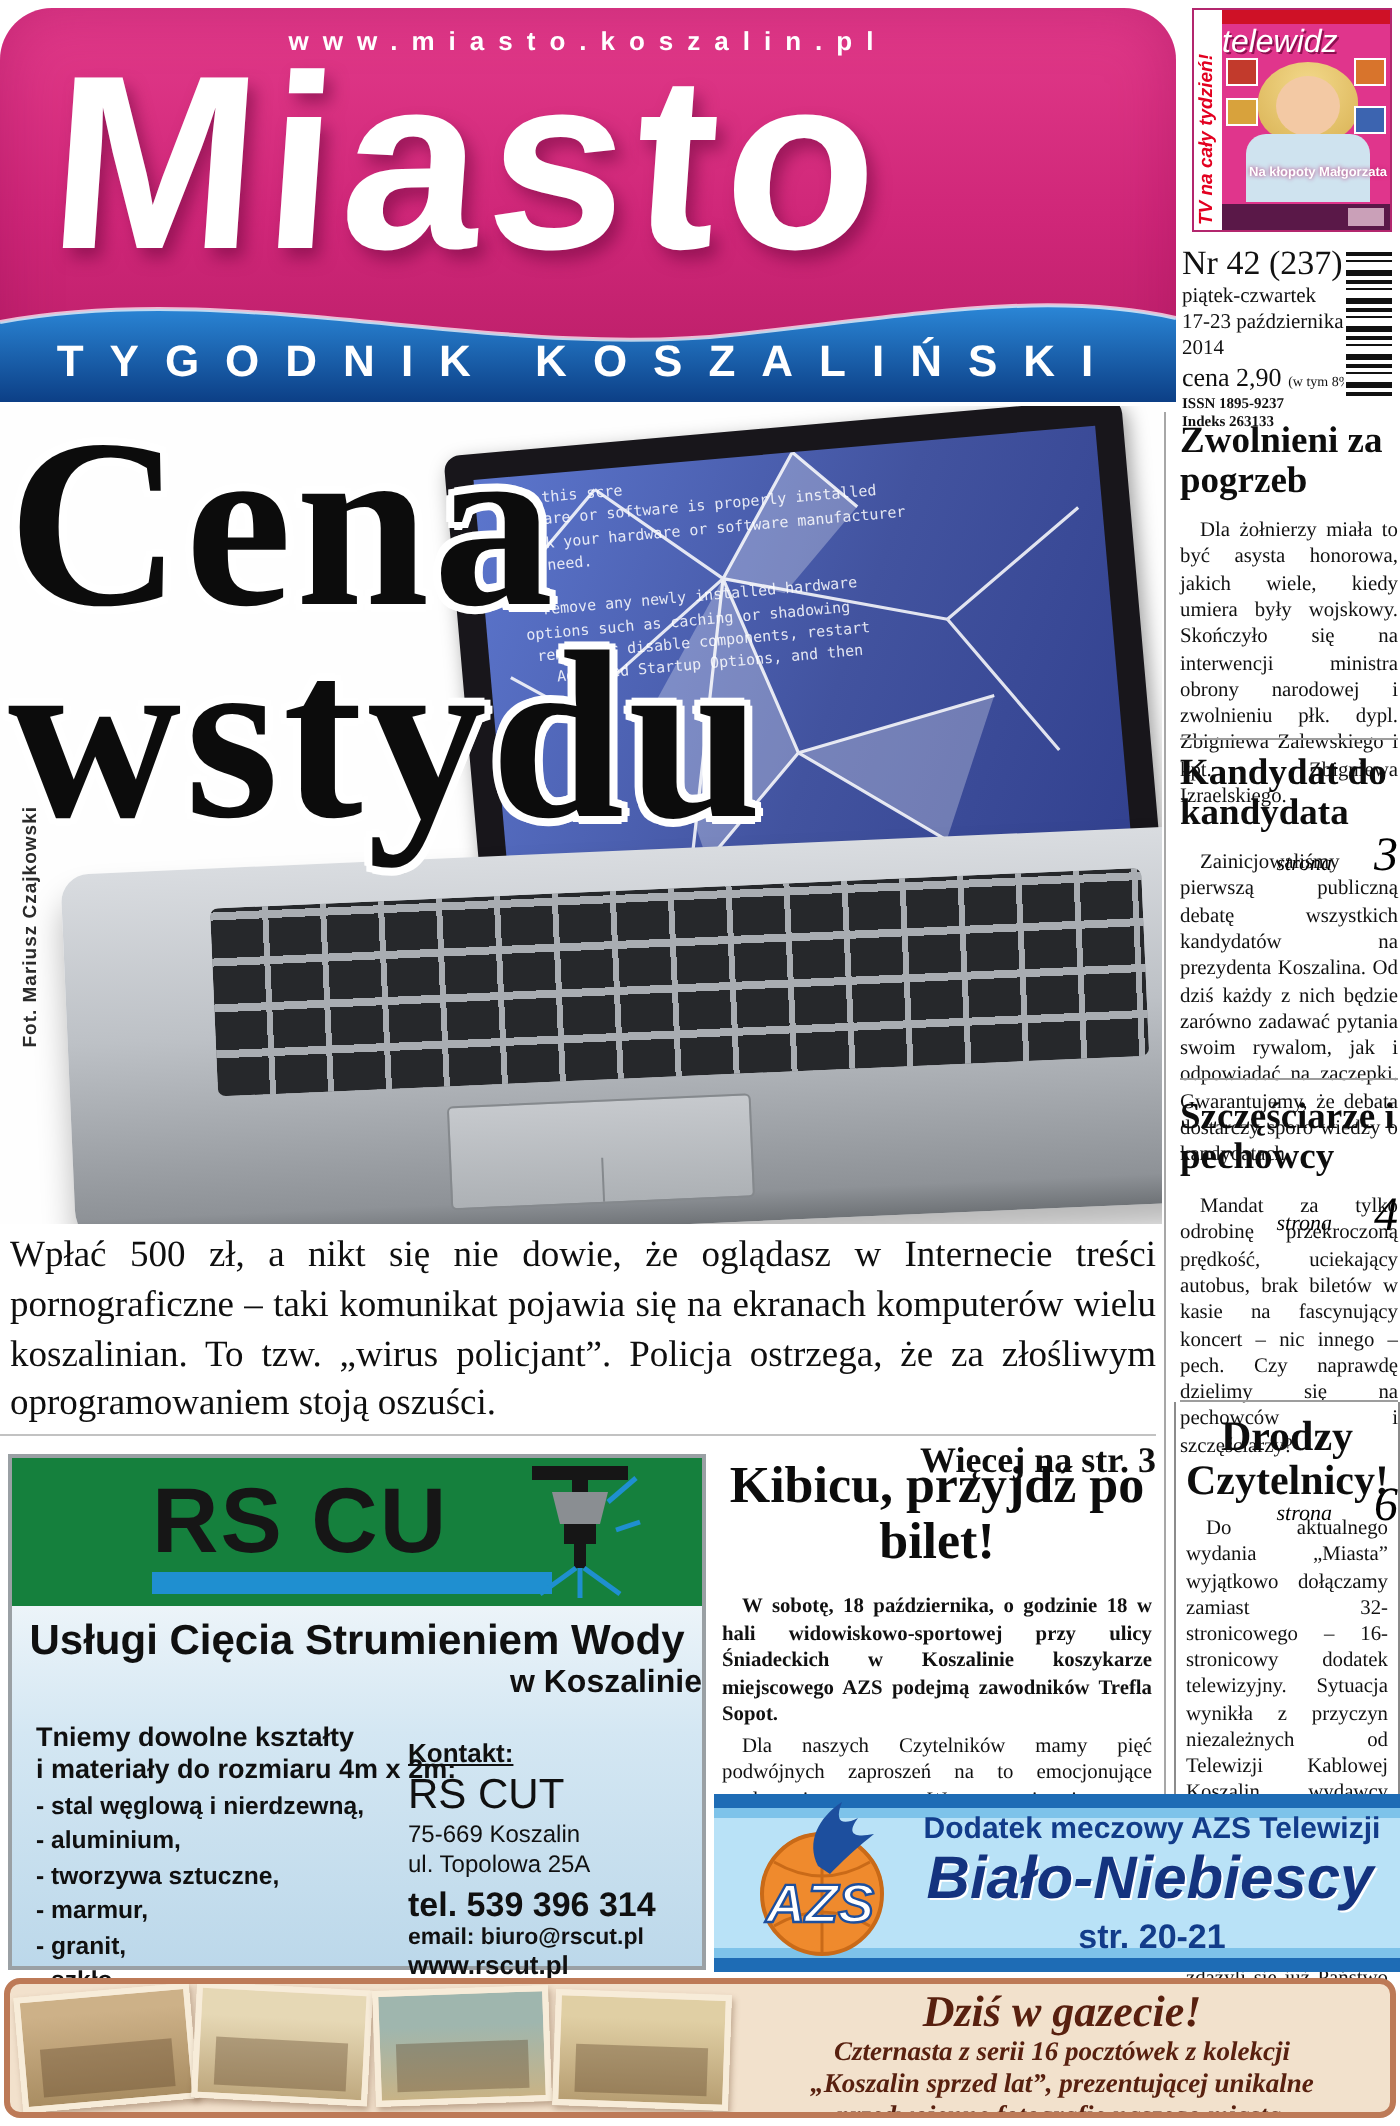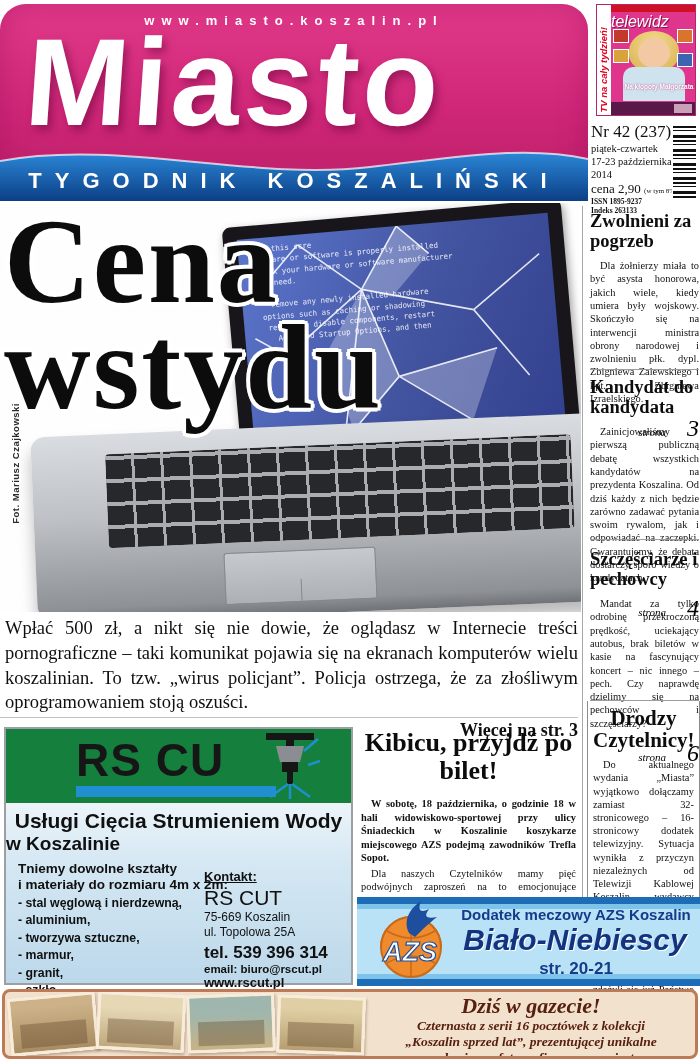--- a/index.html
+++ b/index.html
@@ -115,21 +115,21 @@
   .rscut { position:absolute; left:4px; top:727px; width:349px; height:258px; border:2px solid #9aa0a4;
     background:#15803d; font-family:"Liberation Sans",sans-serif; }
   .rs-logo-row { position:relative; height:72px; }
   .rs-logo-text { position:absolute; left:70px; top:4px; font-size:46px; font-weight:bold; color:#161616;
     letter-spacing:1px; }
   .rs-bar { position:absolute; left:70px; top:57px; width:200px; height:11px; background:#1f8fd0; }
   .rs-nozzle { position:absolute; left:252px; top:2px; }
   .rs-water { position:absolute; left:0; right:0; top:74px; bottom:0;
     background:linear-gradient(180deg,#ecf4f9 0%,#d4e7f3 35%,#bcd8ea 100%); }
   .rs-h1 { text-align:center; font-size:21px; font-weight:bold; color:#101010; line-height:1.15; margin-top:6px; }
-  .rs-h2 { text-align:left; font-size:19px; font-weight:bold; color:#101010; }
+  .rs-h2 { text-align:right; font-size:16px; font-weight:bold; color:#101010; }
   .rs-sub { position:absolute; left:12px; top:58px; font-size:13.5px; font-weight:bold; color:#101010; line-height:1.2; }
   .rs-list { position:absolute; left:12px; top:92px; font-size:12.3px; font-weight:bold; color:#101010; line-height:1.42; }
   .rs-contact { position:absolute; left:198px; top:66px; color:#101010; }
   .rs-contact .k { font-size:13px; font-weight:bold; text-decoration:underline; }
   .rs-contact .nm { font-size:21px; font-weight:normal; margin-top:2px; }
   .rs-contact .a { font-size:12px; font-weight:normal; line-height:1.25; }
   .rs-contact .tel { font-size:17px; font-weight:bold; margin-top:3px; }
   .rs-contact .em { font-size:11.5px; font-weight:bold; }
   .rs-contact .ww { font-size:13px; font-weight:bold; }
   
@@ -351,21 +351,21 @@
     <p class="kbody">Dla naszych Czytelników mamy pięć podwójnych zaproszeń na to emocjonujące wydarzenie sportowe. Wręczymy je pierwszym osobom, które przyjdą do naszej redakcji przy ulicy Kotarbińskiego 3 w Koszalinie z aktualnym wydaniem tygodnika „Miasto”.</p>
   </div>
 
   <div class="azs">
     <svg class="azs-logo" width="94" height="84" viewBox="0 0 94 84">
       <circle cx="48" cy="48" r="30" fill="#ef8a2d" stroke="#c96a18" stroke-width="2"></circle>
       <path d="M18,48 a30,30 0 0,1 60,0 M48,18 v60 M24,32 q24,14 48,0 M24,64 q24,-14 48,0" fill="none" stroke="#c96a18" stroke-width="1.5"></path>
       <path d="M46,34 C40,22 46,10 58,2 C54,12 58,14 66,10 C60,18 64,20 74,18 C64,26 60,30 52,38 Z" fill="#1d4f9e"></path>
       <text x="20" y="62" font-family="Liberation Sans, sans-serif" font-size="27" font-weight="bold" font-style="italic" fill="#ffffff" stroke="#1d4f9e" stroke-width="1.2">AZS</text>
     </svg>
-    <div class="azs-kicker">Dodatek meczowy AZS Koszalin</div>
+    <div class="azs-kicker">Dodatek meczowy AZS Telewizji</div>
     <div class="azs-title">Biało-Niebiescy</div>
     <div class="azs-pages">str. 20-21</div>
   </div>
 
   <div class="strip">
     <div class="postcard pc1">
         <i></i>
       </div>
     <div class="postcard pc2">
         <i></i>

